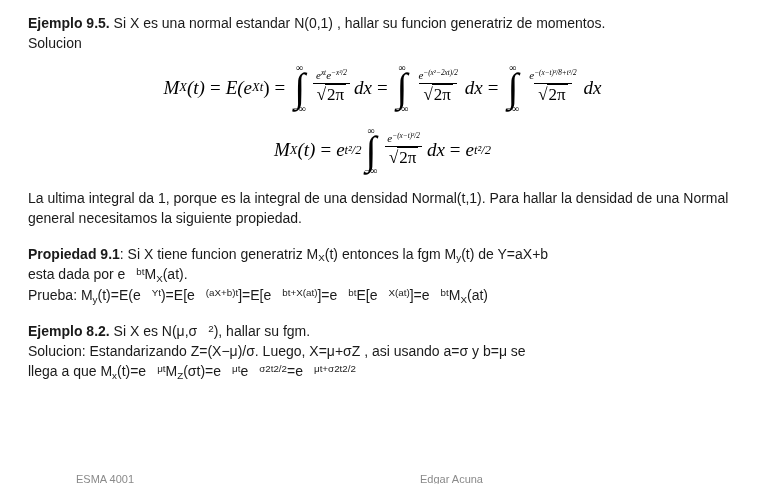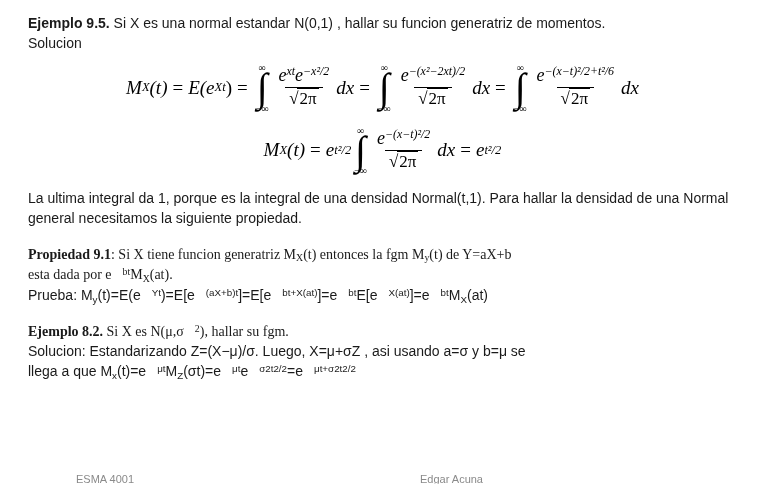--- a/index.html
+++ b/index.html
@@ -21,21 +21,21 @@
     box-sizing: border-box;
     padding: 14px 22px 0 28px;
   }
   .para {
     font-size: 14px;
     line-height: 1.42;
     margin: 0 0 0 0;
   }
   .bold { font-weight: bold; }
   .sp-top-14 { margin-top: 14px; }
-  .sp-top-16 { margin-top: 16px; font-family: Liberation Serif, serif; }
+  .sp-top-16 { margin-top: 16px; }
 
   
   .math-block {
     font-family: "Liberation Serif", serif;
     color: #000;
     text-align: center;
     white-space: nowrap;
   }
   .m1 { margin-top: 8px; }
   .m2 { margin-top: 12px; }
@@ -85,21 +85,21 @@
   .frac {
     display: inline-flex;
     flex-direction: column;
     align-items: center;
     justify-content: center;
     margin: 0 3px;
     vertical-align: middle;
   }
   .frac .num {
     padding: 0 4px 1px 4px;
-    font-size: 18px;
+    font-size: 11px;
     line-height: 1.15;
   }
   .frac .den {
     border-top: 1.1px solid #000;
     padding: 1px 4px 0 4px;
     font-size: 17px;
     line-height: 1.2;
   }
   .sqrt {
     display: inline-block;
@@ -192,21 +192,21 @@
 
       <span class="op">=</span>
 
       <span class="integral">
         <span class="lim top">∞</span>
         <span class="big">∫</span>
         <span class="lim bot">−∞</span>
       </span>
 
       <span class="frac">
-        <span class="num"><span class="it">e</span><span class="sup it">−(x−t)²/2+t²/6</span></span>
+        <span class="num"><span class="it">e</span><span class="sup it">−(x−t)²/8+t²/2</span></span>
         <span class="den"><span class="sqrt"><span class="radical">√</span><span class="rad-body">2π</span></span></span>
       </span>
       <span class="it">dx</span>
     </span>
   </div>
 
   <div class="math-block m2">
     <span class="mrow">
       <span class="it">M</span>
         <span class="sub">X</span>

